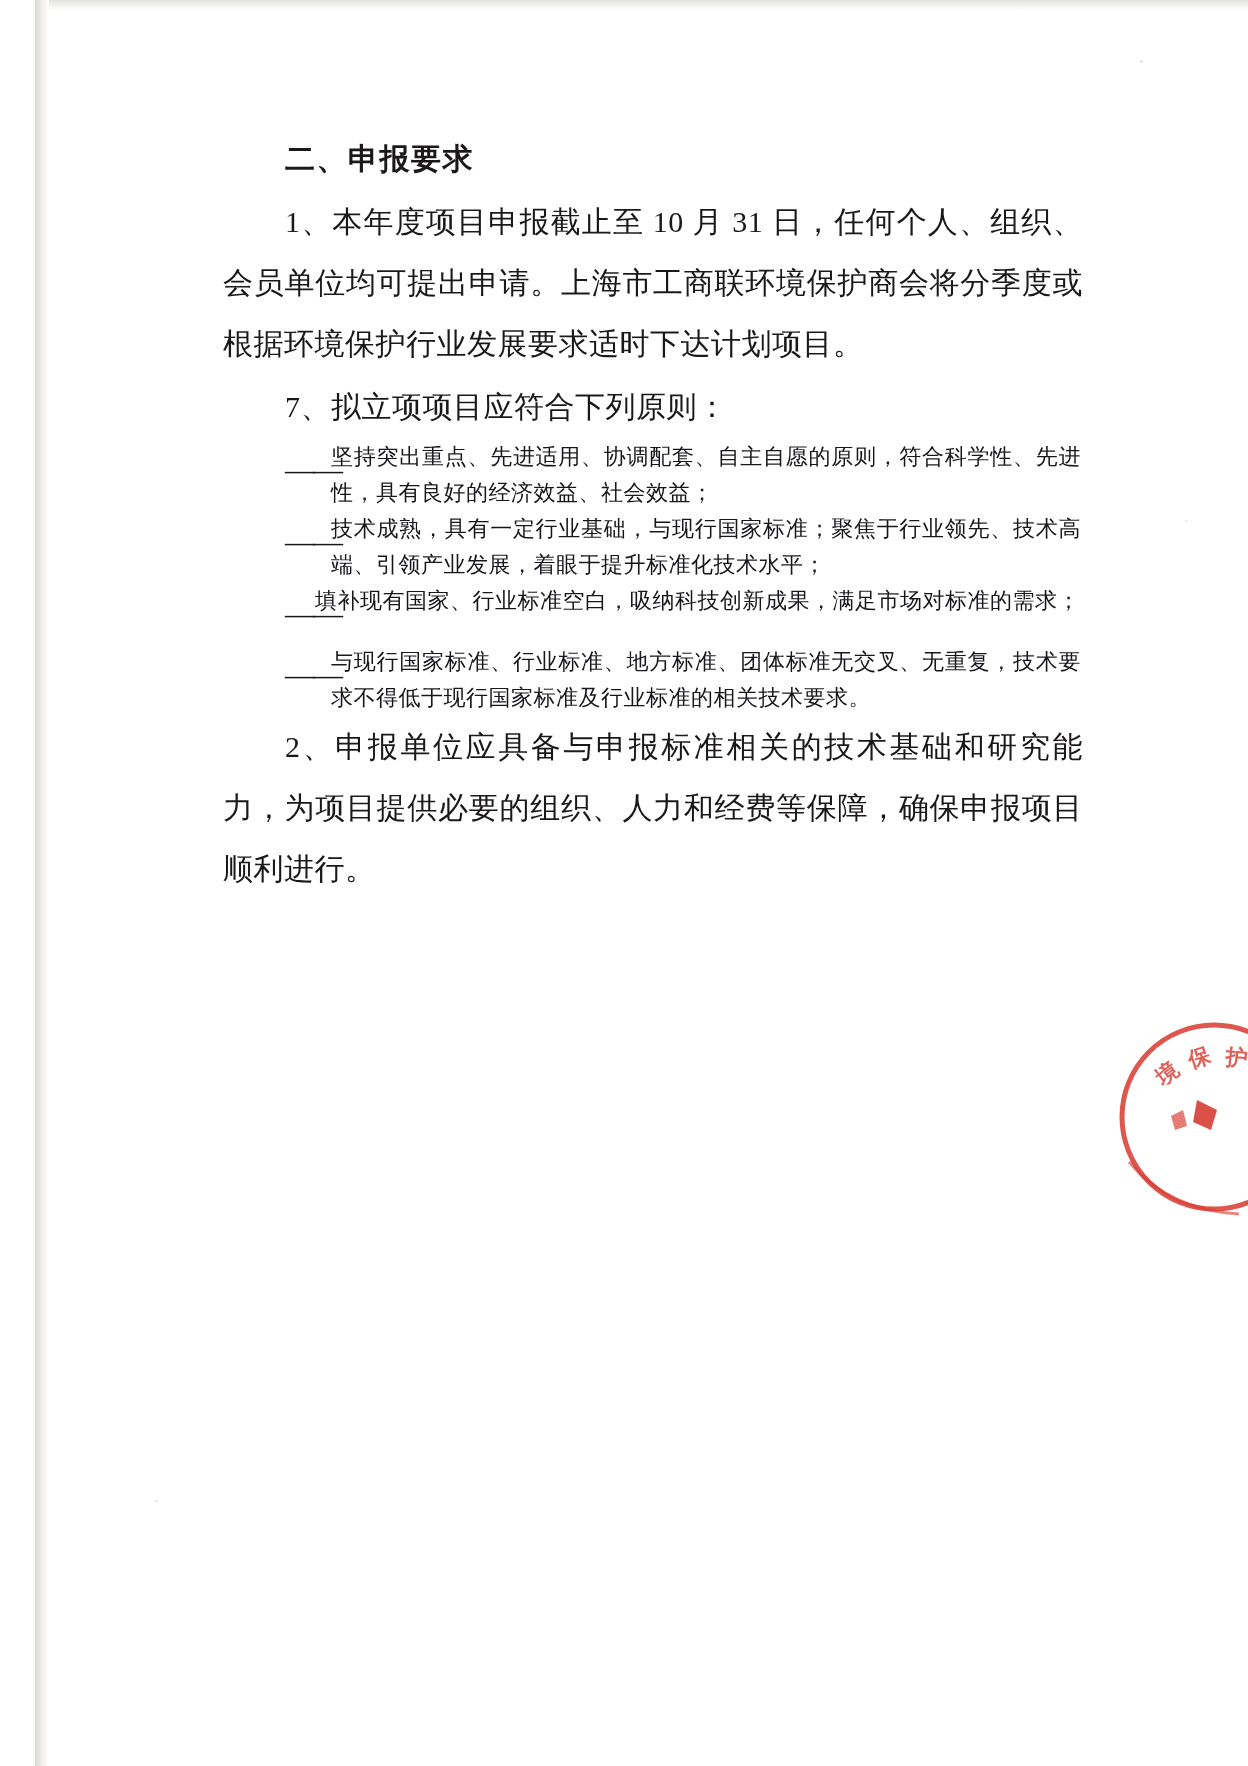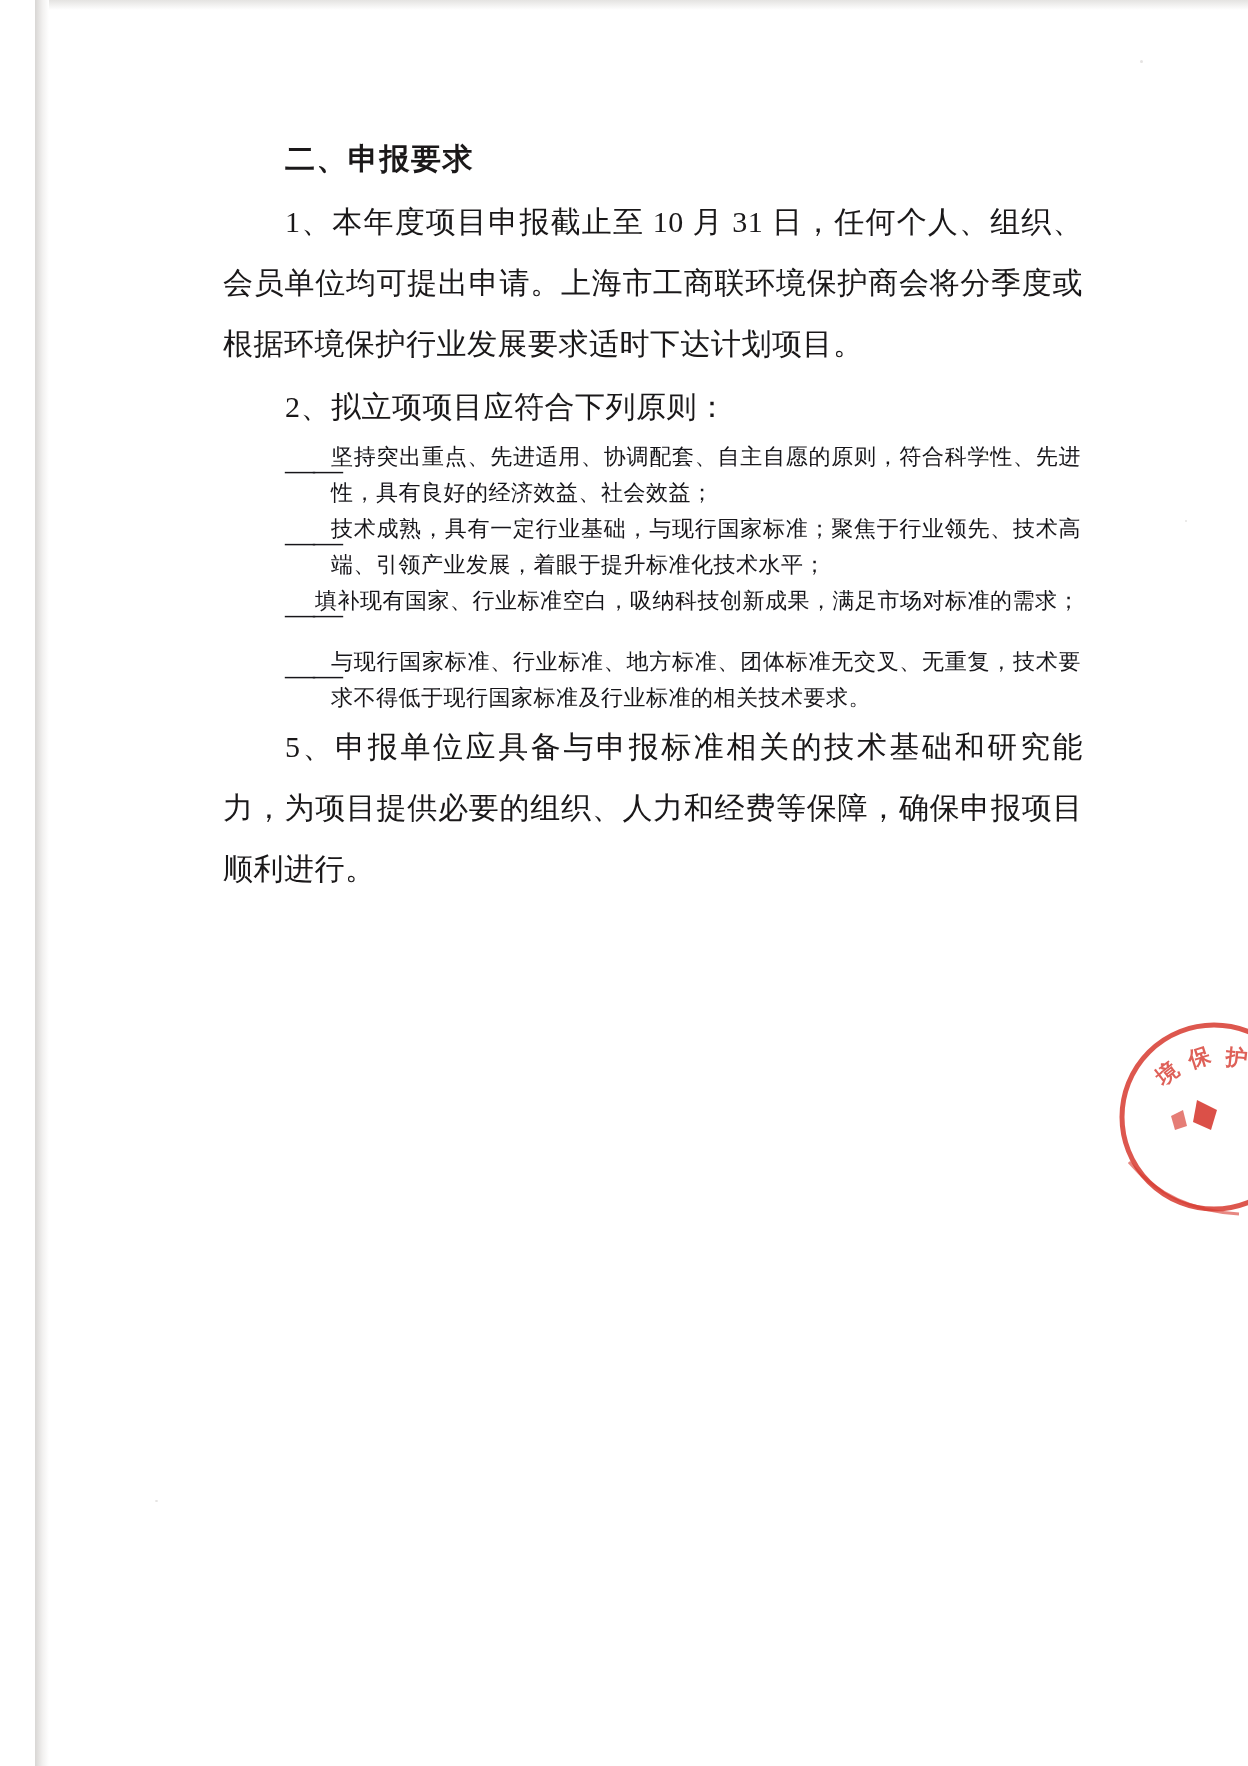--- a/index.html
+++ b/index.html
@@ -129,21 +129,21 @@
   <div class="speck" style="left:1105px; top:60px; width:3px; height:3px;"></div>
   <div class="speck" style="left:1150px; top:520px; width:2px; height:2px;"></div>
   <div class="speck" style="left:120px; top:1500px; width:3px; height:2px;"></div>
 
   <div class="content">
 
     <p class="p heading">二、申报要求</p>
 
     <p class="p indent">1、本年度项目申报截止至 10 月 31 日，任何个人、组织、会员单位均可提出申请。上海市工商联环境保护商会将分季度或根据环境保护行业发展要求适时下达计划项目。</p>
 
-    <p class="p indent">2、拟立项项目应符合下列原则：</p>
+    <p class="p indent">7、拟立项项目应符合下列原则：</p>
 
     <div class="dash-item">
       <div class="dash-mark">——</div>
       <div class="dash-text">坚持突出重点、先进适用、协调配套、自主自愿的原则，符合科学性、先进性，具有良好的经济效益、社会效益；</div>
     </div>
 
     <div class="dash-item">
       <div class="dash-mark">——</div>
       <div class="dash-text">技术成熟，具有一定行业基础，与现行国家标准；聚焦于行业领先、技术高端、引领产业发展，着眼于提升标准化技术水平；</div>
     </div>
@@ -153,21 +153,21 @@
       <div class="dash-text wide">填补现有国家、行业标准空白，吸纳科技创新成果，满足市场对标准的需求；</div>
     </div>
 
     <div class="dash-item">
       <div class="dash-mark">——</div>
       <div class="dash-text">与现行国家标准、行业标准、地方标准、团体标准无交叉、无重复，技术要求不得低于现行国家标准及行业标准的相关技术要求。</div>
     </div>
 
 
 
-    <p class="p indent">5、申报单位应具备与申报标准相关的技术基础和研究能力，为项目提供必要的组织、人力和经费等保障，确保申报项目顺利进行。</p>
+    <p class="p indent">2、申报单位应具备与申报标准相关的技术基础和研究能力，为项目提供必要的组织、人力和经费等保障，确保申报项目顺利进行。</p>
 
   </div>
 
   <div class="seal">
     <svg width="210" height="210" viewBox="0 0 210 210" xmlns="http://www.w3.org/2000/svg">
       <g fill="none" stroke="#d7392f" stroke-width="5" opacity="0.85">
         <circle cx="105" cy="105" r="92"></circle>
       </g>
       <g fill="#d7392f" opacity="0.88">
         <path d="M88 88 l20 10 -6 20 -18 -8 z"></path>

